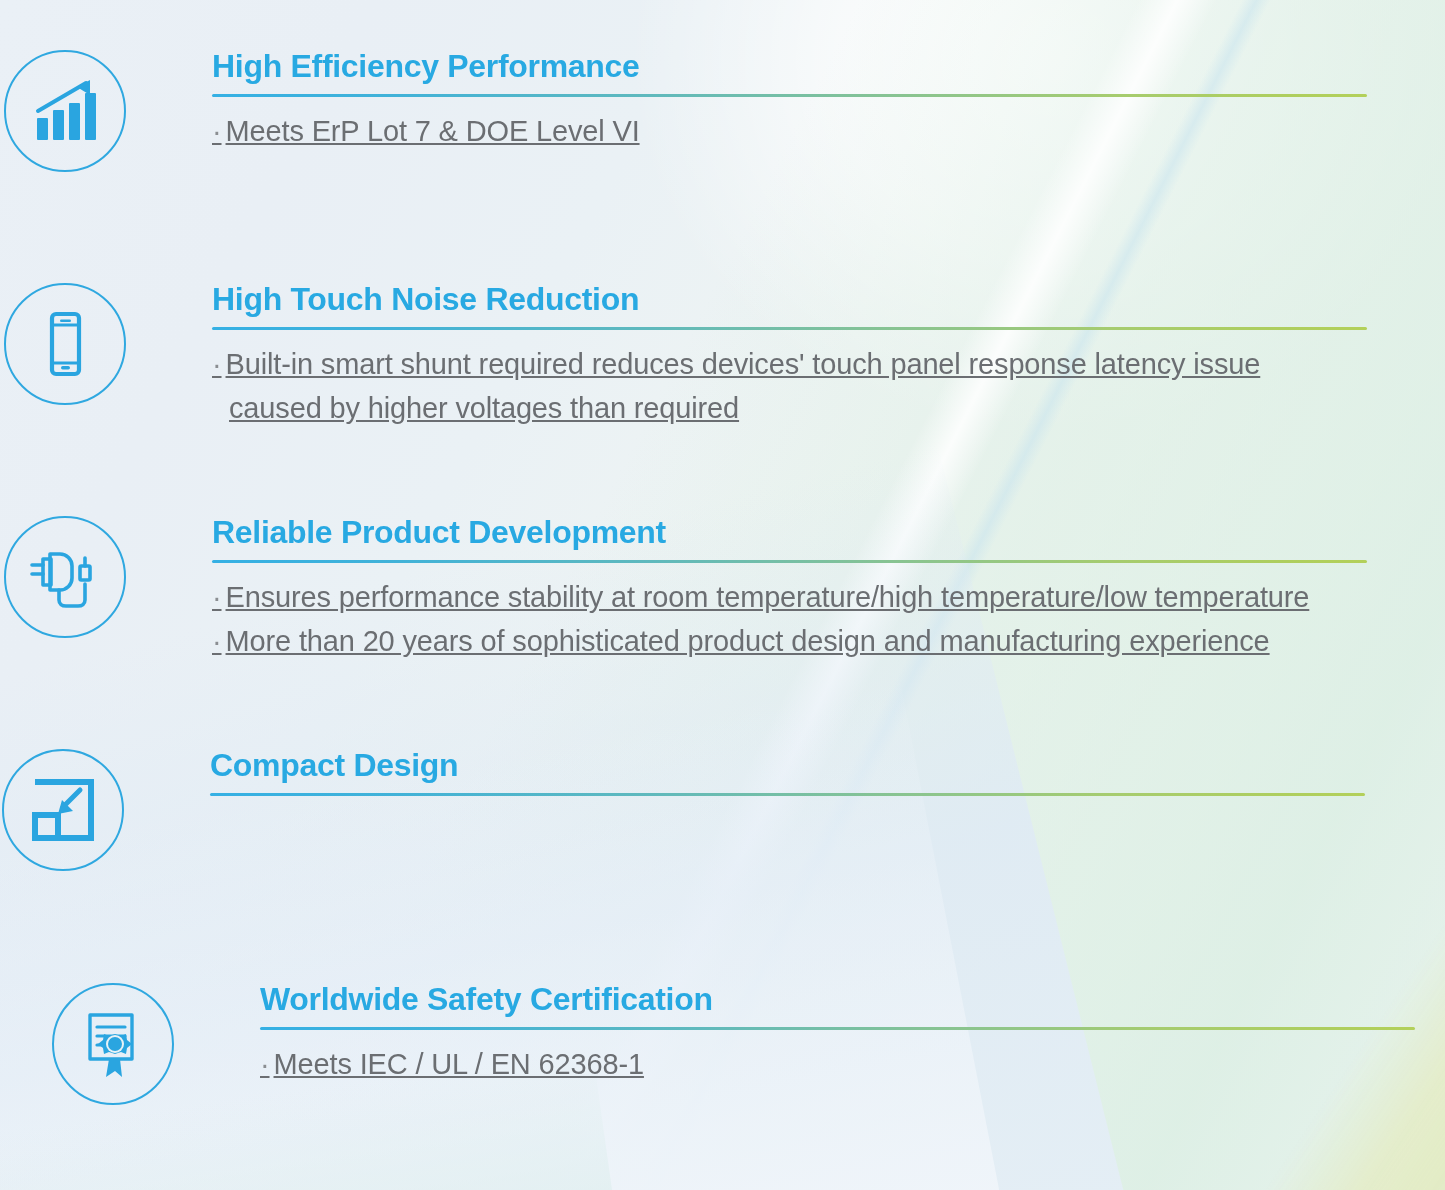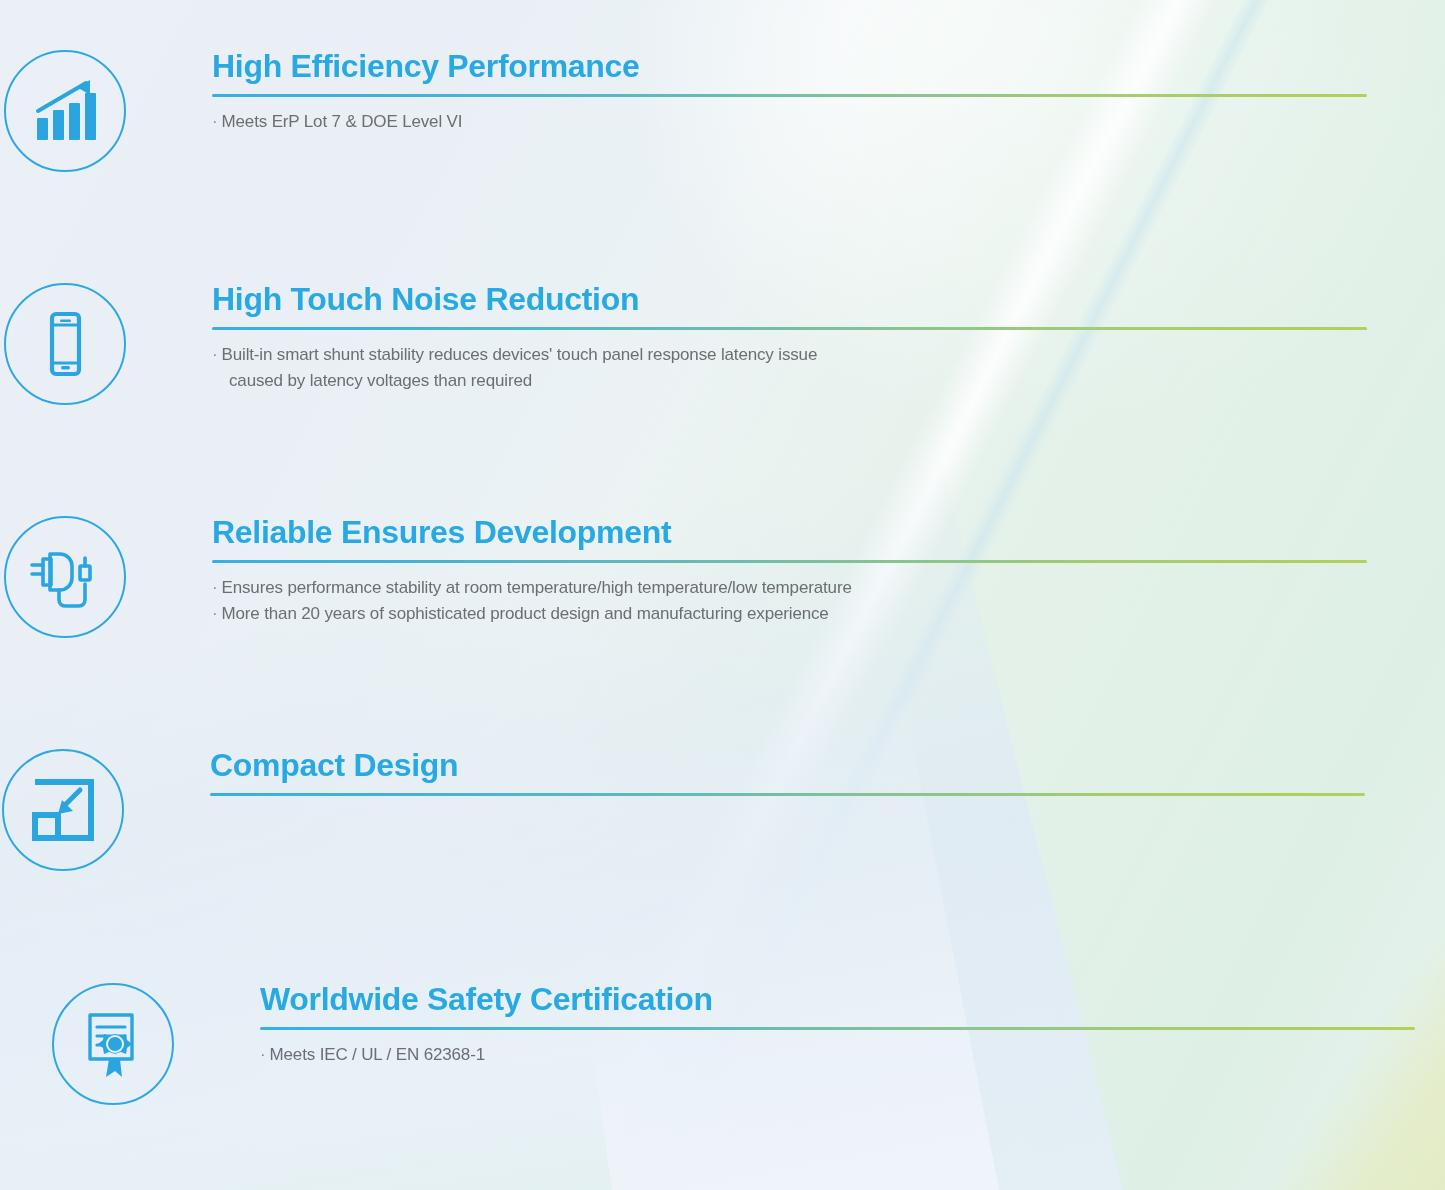--- a/index.html
+++ b/index.html
@@ -228,24 +228,25 @@
         #aece5e 93%,
         #b3d05a 100%);
     border-radius: 2px;
   }
 
   .feature-lines {
     margin-top: 12px;
   }
 
   .feature-line {
-    font-size: 17px;
+    font-size: 29px;
     color: #6b6e72;
     line-height: 1.53;
     letter-spacing: -0.15px;
+    text-decoration: underline;
   }
   .feature-line .dot {
     color: #8b8e92;
     margin-right: 4px;
   }
   .line-continued {
     display: block;
     padding-left: 17px;
   }
 </style>
@@ -305,22 +306,22 @@
           <line x1="24" y1="18" x2="51" y2="18" stroke="#2aa5e0" stroke-width="3"></line>
           <line x1="24" y1="56" x2="51" y2="56" stroke="#2aa5e0" stroke-width="3"></line>
         </svg>
       </div>
     </div>
     <div class="feature-body">
       <div class="feature-title">High Touch Noise Reduction</div>
       <div class="feature-rule"></div>
       <div class="feature-lines">
         <div class="feature-line">
-          <span class="dot">·</span><span>Built-in smart shunt stability reduces devices' touch panel response latency issue</span>
-          <span class="line-continued">caused by latency voltages than required</span>
+          <span class="dot">·</span><span>Built-in smart shunt required reduces devices' touch panel response latency issue</span>
+          <span class="line-continued">caused by higher voltages than required</span>
         </div>
       </div>
     </div>
   </div>
 
   <div class="feature" style="top:514px;">
     <div class="icon-wrap">
       <div class="icon-circle">
         <svg width="78" height="78" viewBox="0 0 78 78">
           <g fill="none" stroke="#2aa5e0" stroke-width="3.6" stroke-linejoin="round" stroke-linecap="round">
@@ -329,21 +330,21 @@
             <line x1="6" y1="27" x2="17" y2="27"></line>
             <line x1="6" y1="36" x2="17" y2="36"></line>
             <path d="M33 52 V62 C33 66 36 68 40 68 H52 C56 68 59 66 59 62 V46"></path>
             <rect x="54" y="28" width="10" height="14" rx="1.2"></rect>
             <line x1="59" y1="20" x2="59" y2="28"></line>
           </g>
         </svg>
       </div>
     </div>
     <div class="feature-body">
-      <div class="feature-title">Reliable Ensures Development</div>
+      <div class="feature-title">Reliable Product Development</div>
       <div class="feature-rule"></div>
       <div class="feature-lines">
         <div class="feature-line">
           <span class="dot">·</span><span>Ensures performance stability at room temperature/high temperature/low temperature</span>
         </div>
         <div class="feature-line">
           <span class="dot">·</span><span>More than 20 years of sophisticated product  design and manufacturing experience</span>
         </div>
       </div>
     </div>

